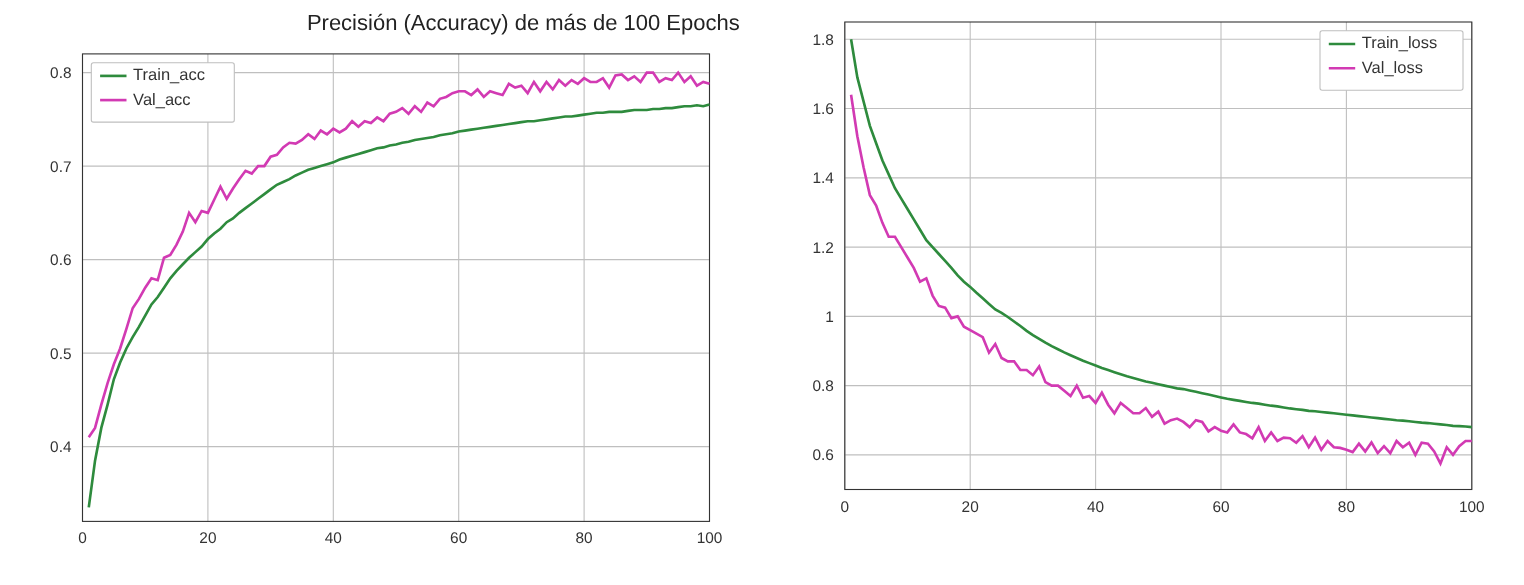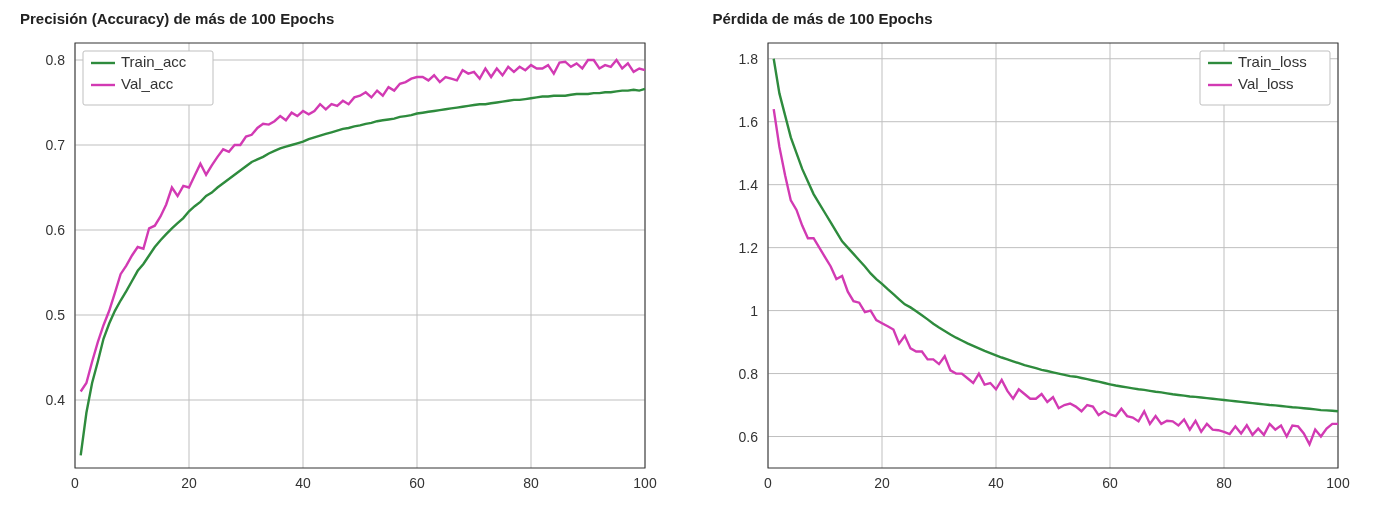--- a/index.html
+++ b/index.html
@@ -1,18 +1,18 @@
 <!DOCTYPE html>
 <html><head>
 <meta charset="utf-8">
 <style>
   html,body{margin:0;padding:0;background:#fff;font-family:"Segoe UI",Arial,sans-serif;color:#222}
   .wrap{display:flex;gap:40px;padding:10px 20px;width:1385px;box-sizing:border-box}
   .panel{flex:1;position:relative}
-  .title{text-align:left;font-size:15px;font-weight:700;margin:0 0 6px 0}
+  .title{text-align:right;font-size:20px;font-weight:400;margin:0 0 6px 0}
   svg{display:block}
   .axis text{font-size:14px;fill:#333}
   .grid line{stroke:#bfbfbf;stroke-width:1}
   .frame{fill:none;stroke:#333;stroke-width:1}
   .series{fill:none;stroke-width:2.4}
   .legend-box{fill:#fff;stroke:#bfbfbf;stroke-width:1}
   .legend-text{font-size:15px;fill:#333}
 </style>
 </head>
 <body>
@@ -53,21 +53,20 @@
         <g>
           <rect class="legend-box" x="63" y="18" width="130" height="54" rx="2"></rect>
           <line x1="71" y1="30" x2="95" y2="30" stroke="#2e8b3d" stroke-width="2.4"></line>
           <text class="legend-text" x="101" y="34">Train_acc</text>
           <line x1="71" y1="52" x2="95" y2="52" stroke="#d23ab3" stroke-width="2.4"></line>
           <text class="legend-text" x="101" y="56">Val_acc</text>
         </g>
       </svg>
   </div>
   <div class="panel">
-    <h3 class="title">Pérdida de más de 100 Epochs</h3>
     <svg id="chart1" width="640" height="470">
         <g class="grid">
           <line x1="55" y1="10" x2="55" y2="435"></line>
           <line x1="169" y1="10" x2="169" y2="435"></line>
           <line x1="283" y1="10" x2="283" y2="435"></line>
           <line x1="397" y1="10" x2="397" y2="435"></line>
           <line x1="511" y1="10" x2="511" y2="435"></line>
           <line x1="625" y1="10" x2="625" y2="435"></line>
           <line x1="55" y1="403.51851851851853" x2="625" y2="403.51851851851853"></line>
           <line x1="55" y1="340.55555555555554" x2="625" y2="340.55555555555554"></line>

